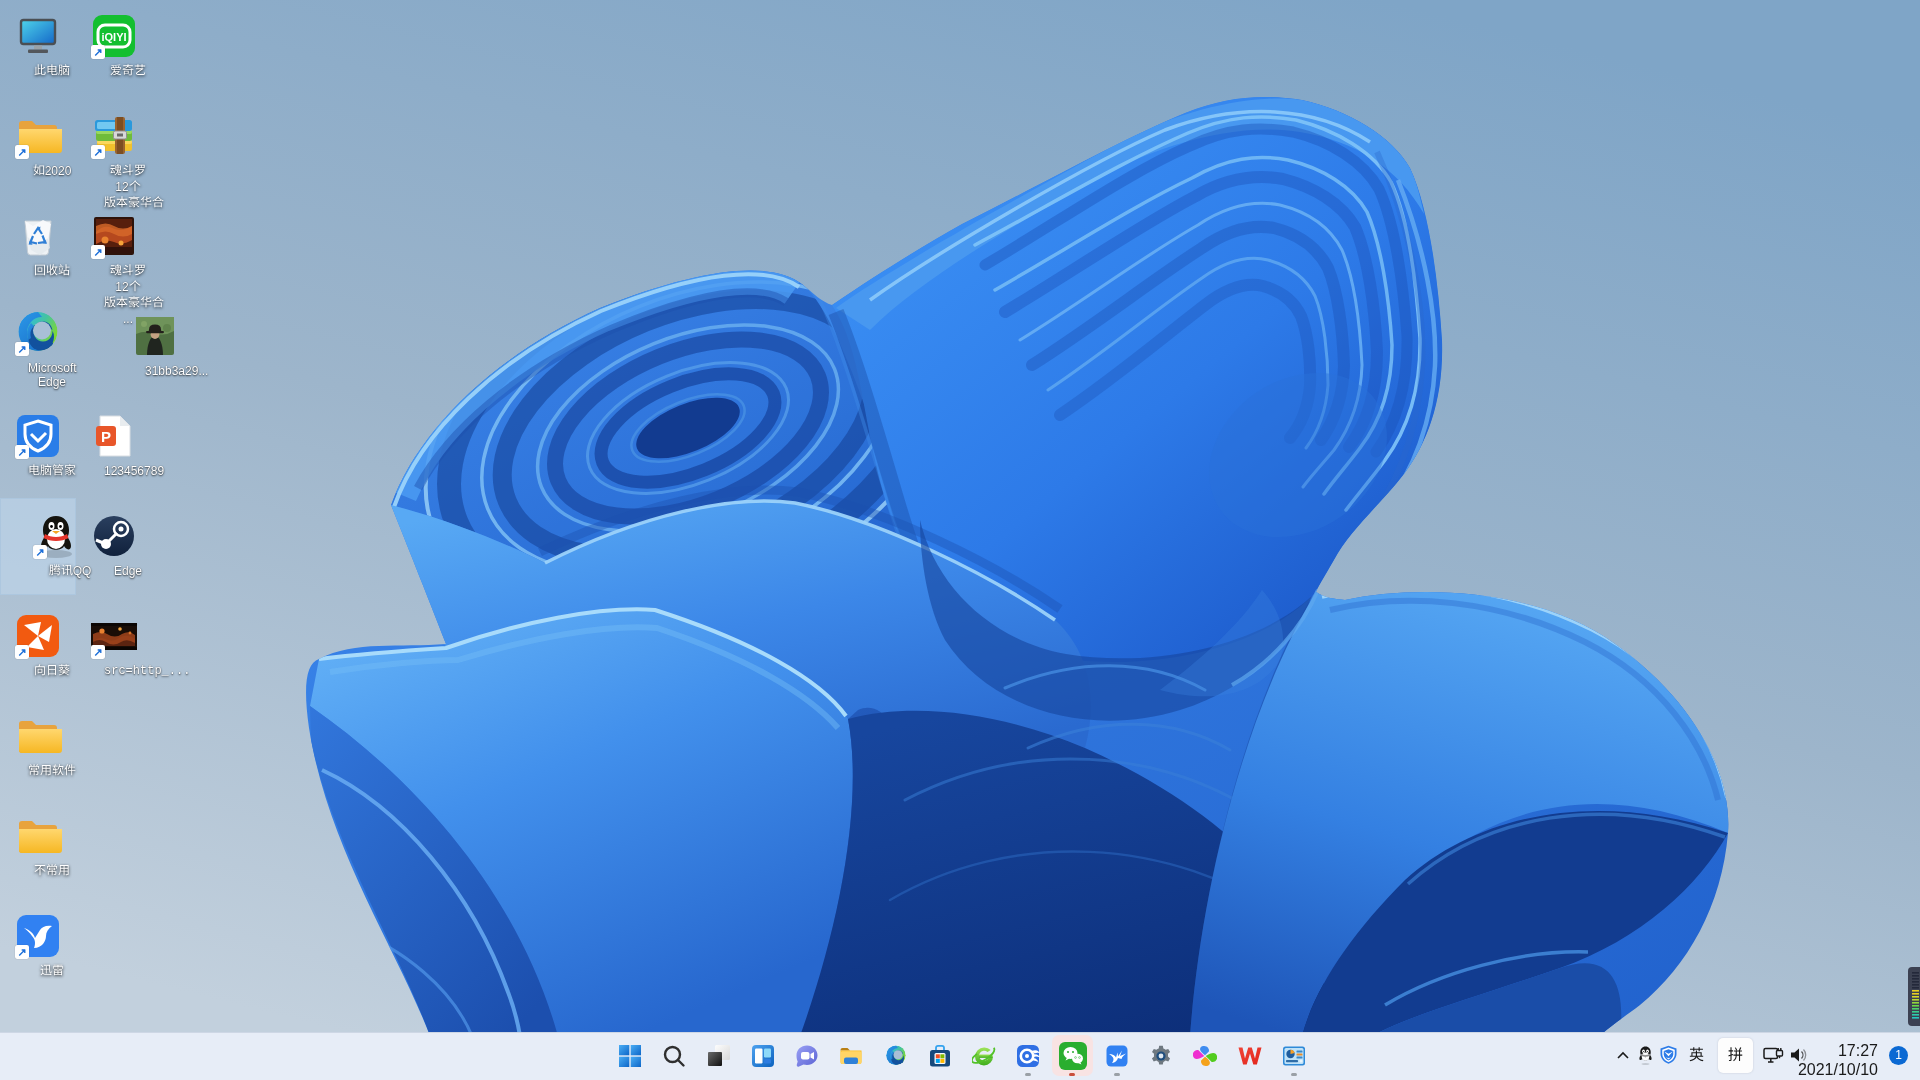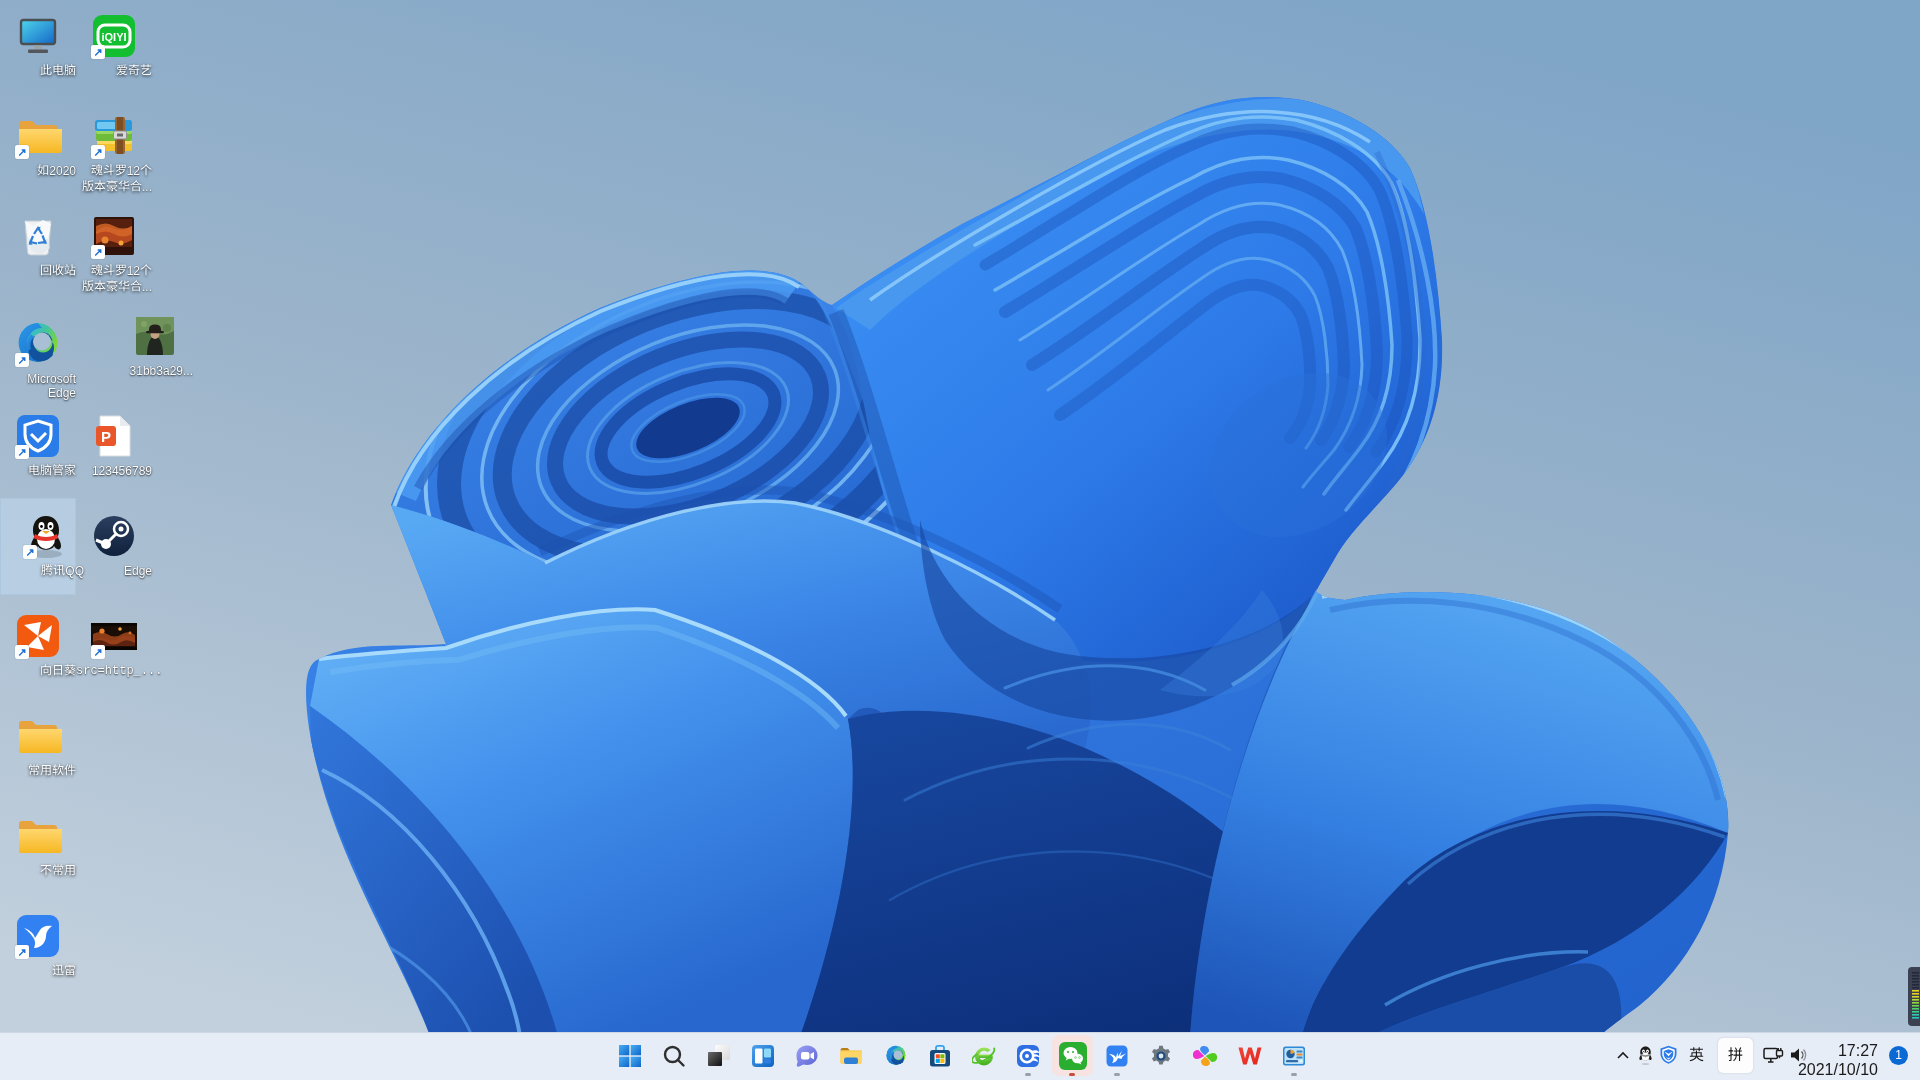--- a/index.html
+++ b/index.html
@@ -1,20 +1,20 @@
 <!DOCTYPE html>
 <html><head><meta charset="utf-8">
 <style>
 html,body{margin:0;padding:0;width:1920px;height:1080px;overflow:hidden;
  font-family:"Liberation Sans",sans-serif;}
 #wall{position:absolute;left:0;top:0;width:1920px;height:1080px;}
-.cell{position:absolute;width:76px;text-align:right;}
+.cell{position:absolute;width:76px;text-align:center;}
 .ic{display:block;margin:0 auto;position:relative;width:48px;height:48px;}
 .lbl{margin-top:4px;font-size:12px;line-height:14px;color:#fff;
- text-shadow:0 1px 2px rgba(0,0,0,.75),0 0 1px rgba(0,0,0,.5);}
+ text-shadow:0 1px 2px rgba(0,0,0,.75),0 0 1px rgba(0,0,0,.5);padding-left:28px;}
 .lbl svg{filter:drop-shadow(0 1.2px 1.4px rgba(0,0,0,.95));vertical-align:top;}
 .arr{position:absolute;left:1px;bottom:1px;width:14px;height:14px;background:#fff;
  border-radius:2px;box-shadow:0 0 1px rgba(0,0,0,.4);}
 .arr:after{content:"\2197";position:absolute;left:0;top:0;width:14px;height:14px;
  color:#1d6fd8;font:bold 11px/14px "Liberation Sans",sans-serif;text-align:center;}
 #bar{position:absolute;left:0;top:1032px;width:1920px;height:48px;
  background:#e7edf7;border-top:1px solid rgba(160,175,195,.35);box-sizing:border-box;}
 .tbi{position:absolute;top:1044px;width:24px;height:24px;}
 .dash{position:absolute;top:1073px;width:6px;height:3px;border-radius:2px;background:#9aa0a6;}
 .tray{position:absolute;color:#1b1b1b;}
@@ -371,21 +371,21 @@
         </g>
         <g transform="translate(36.0,10.3) scale(0.0120,-0.0120)">
           <path d="M530 826V627C473 608 414 591 357 576C368 561 380 535 385 517C433 529 481 543 530 557V470C530 387 556 365 653 365C673 365 807 365 829 365C910 365 931 397 940 513C920 519 890 530 873 542C869 448 862 431 823 431C794 431 681 431 660 431C613 431 605 437 605 470V581C721 619 831 664 913 716L856 773C794 730 704 689 605 652V826ZM325 842C260 733 154 628 46 563C63 549 90 521 102 507C142 535 183 569 223 607V337H298V685C334 727 368 772 395 817ZM52 222V149H460V-80H539V149H949V222H539V339H460V222Z"></path>
         </g>
         <g transform="translate(48.0,10.3) scale(0.0120,-0.0120)">
           <path d="M517 843C415 688 230 554 40 479C61 462 82 433 94 413C146 436 198 463 248 494V444H753V511C805 478 859 449 916 422C927 446 950 473 969 490C810 557 668 640 551 764L583 809ZM277 513C362 569 441 636 506 710C582 630 662 567 749 513ZM196 324V-78H272V-22H738V-74H817V324ZM272 48V256H738V48Z"></path>
         </g>
       </svg><span>...</span></div>
 </div>
 
-<div class="cell" style="left:0;top:320px;">
+<div class="cell" style="left:0;top:309px;">
  <span class="ic">
   <svg width="48" height="48" viewBox="0 0 48 48">
    <defs>
     <linearGradient id="edgeA" x1="0.1" y1="0.1" x2="0.95" y2="0.6">
      <stop offset="0" stop-color="#2fb9ec"></stop>
             <stop offset="0.55" stop-color="#43c3a2"></stop>
             <stop offset="1" stop-color="#7ed832"></stop>
           </linearGradient>
     <linearGradient id="edgeB" x1="0.2" y1="0" x2="0.8" y2="1">
      <stop offset="0" stop-color="#2a95e6"></stop>
@@ -455,21 +455,21 @@
   <svg width="48" height="48" viewBox="0 0 48 48">
    <path d="M10 4 h20 l10 10 v30 H10 Z" fill="#fff" stroke="#d8dde2"></path>
    <path d="M30 4 l10 10 h-10 Z" fill="#e8ecef"></path>
    <rect x="6" y="14" width="20" height="20" rx="3" fill="#e8562a"></rect>
    <text x="16" y="30" font-size="15" font-weight="bold" fill="#fff" text-anchor="middle" font-family="Liberation Sans">P</text>
   </svg>
  </span>
  <div class="lbl">123456789</div>
 </div>
 
-<div class="cell" style="left:8px;top:512px;">
+<div class="cell" style="left:18px;top:512px;">
  <span class="ic">
   <svg width="48" height="48" viewBox="0 0 48 48">
    <ellipse cx="24" cy="42" rx="16" ry="4" fill="rgba(0,0,0,.15)"></ellipse>
    <path d="M24 4 c8 0 13 6 13 14 c0 3-0.5 5-1.5 7 c2 3 3.5 6 3.5 9 c0 3-2 4-4 3 c-1-0.5-2-1.5-3-3 c-2 5-14 5-16 0 c-1 1.5-2 2.5-3 3 c-2 1-4 0-4-3 c0-3 1.5-6 3.5-9 c-1-2-1.5-4-1.5-7 c0-8 5-14 13-14 Z" fill="#14130e"></path>
    <ellipse cx="24" cy="27" rx="9" ry="10" fill="#fff"></ellipse>
    <ellipse cx="19.5" cy="14" rx="3" ry="4" fill="#fff"></ellipse>
    <ellipse cx="28.5" cy="14" rx="3" ry="4" fill="#fff"></ellipse>
    <circle cx="19.5" cy="14.5" r="1.4" fill="#000"></circle>
    <circle cx="28.5" cy="14.5" r="1.4" fill="#000"></circle>
    <path d="M20 19 h8 l-4 3 Z" fill="#f5a623"></path>

